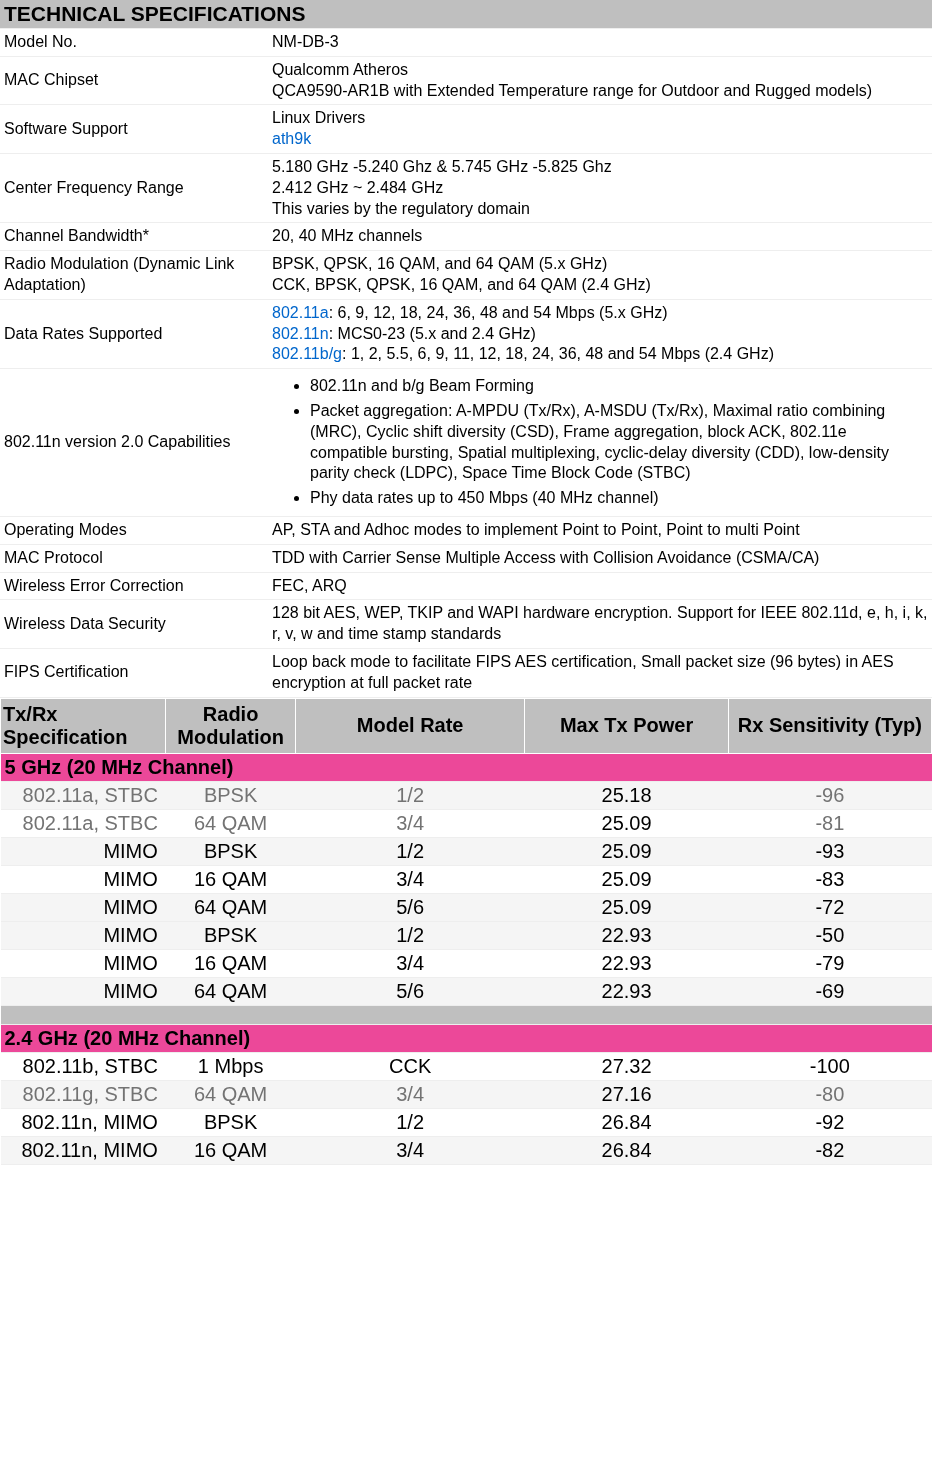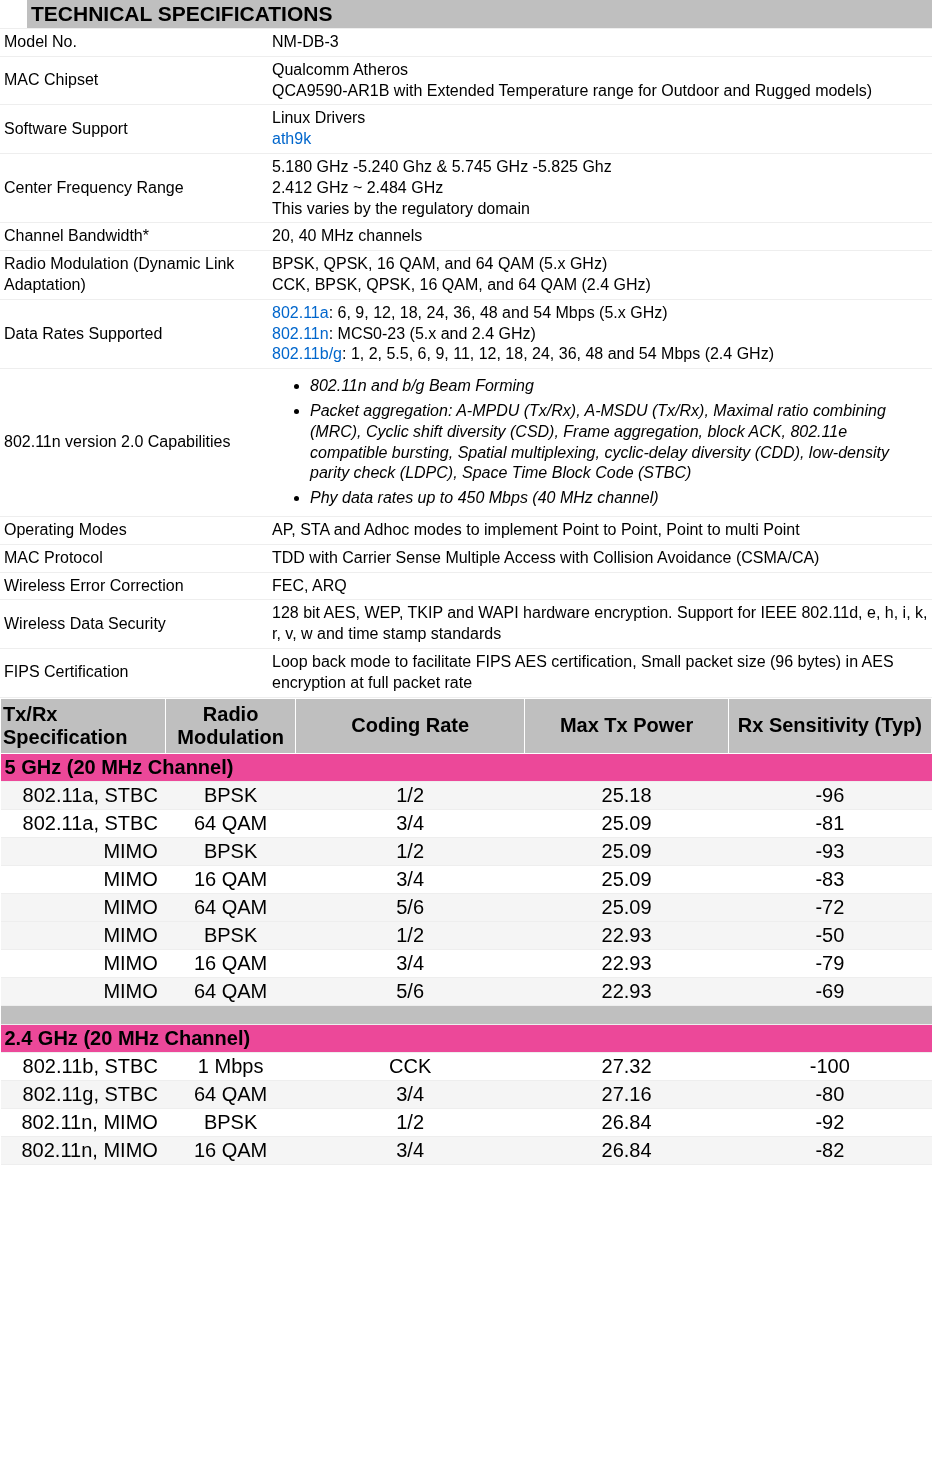--- a/index.html
+++ b/index.html
@@ -9,42 +9,40 @@
     font-size: 20px;
     color: #000;
     background: #fff;
     width: 932px;
   }
   .section-header {
     background: #bfbfbf;
     font-weight: bold;
     padding: 2px 4px;
     font-size: 21px;
-    margin-left: 27px;
   }
   table.spec {
     width: 100%;
     border-collapse: collapse;
   }
   table.spec td {
     vertical-align: middle;
     padding: 3px 4px;
     border-top: 1px solid #eee;
     border-bottom: 1px solid #eee;
     font-size: 16px;
     line-height: 1.3;
   }
   table.spec td.label {
     width: 260px;
   }
   .link { color: #0066cc; }
   ul.caps {
     margin: 4px 0;
     padding-left: 38px;
-    font-style: italic;
   }
   ul.caps li {
     margin-bottom: 4px;
   }
   table.txrx {
     width: 100%;
     border-collapse: collapse;
   }
   table.txrx th {
     background: #bfbfbf;
@@ -66,21 +64,21 @@
     text-align: right;
     padding-right: 8px;
   }
   .group-row td {
     text-align: left !important;
     font-weight: bold;
     padding-left: 4px;
     background: #ec4899;
   }
   .zebra td { background: #f5f5f5; }
-  .gray-text { color: #000000; }
+  .gray-text { color: #737373; }
   .teal-text { color: #000000; }
   .blank-row td { background: #bfbfbf; height: 14px; padding:0; }
   .col-spec { width: 145px; }
   .col-mod  { width: 115px; }
   .col-code { width: 210px; }
   .col-pow  { width: 185px; }
   .col-rx   { width: 185px; }
 </style>
 </head>
 <body>
@@ -165,21 +163,21 @@
     <td>Loop back mode to facilitate FIPS AES certification, Small packet size (96 bytes) in AES encryption at full packet rate</td>
   </tr>
 </tbody>
   </table>
 
 <table class="txrx">
   <tbody>
       <tr>
     <th class="first col-spec">Tx/Rx Specification</th>
     <th class="col-mod">Radio Modulation</th>
-    <th class="col-code">Coding Rate</th>
+    <th class="col-code">Model Rate</th>
     <th class="col-pow">Max Tx Power</th>
     <th class="col-rx">Rx Sensitivity (Typ)</th>
   </tr>
   </tbody>
     <tbody id="txrx-body">
       <tr class="group-row">
         <td colspan="5">5 GHz (20 MHz Channel)</td>
       </tr>
       <tr class="zebra">
         <td class="first col-spec gray-text">802.11a, STBC</td>

